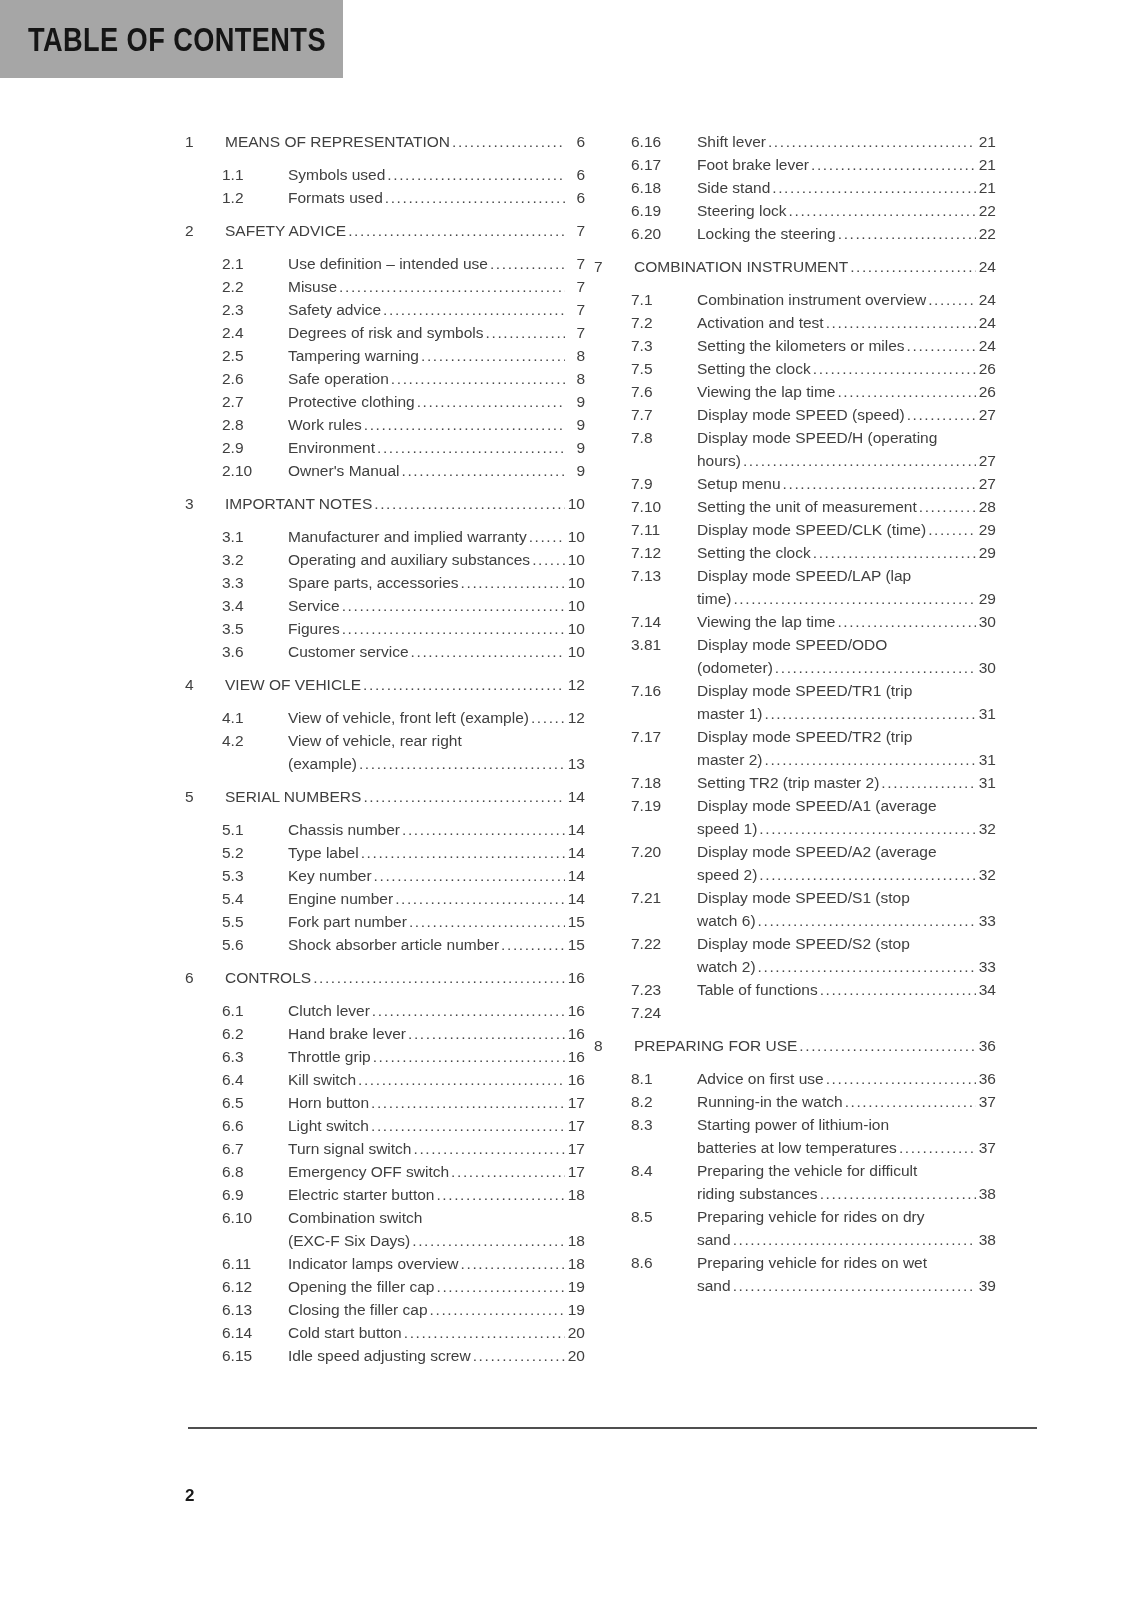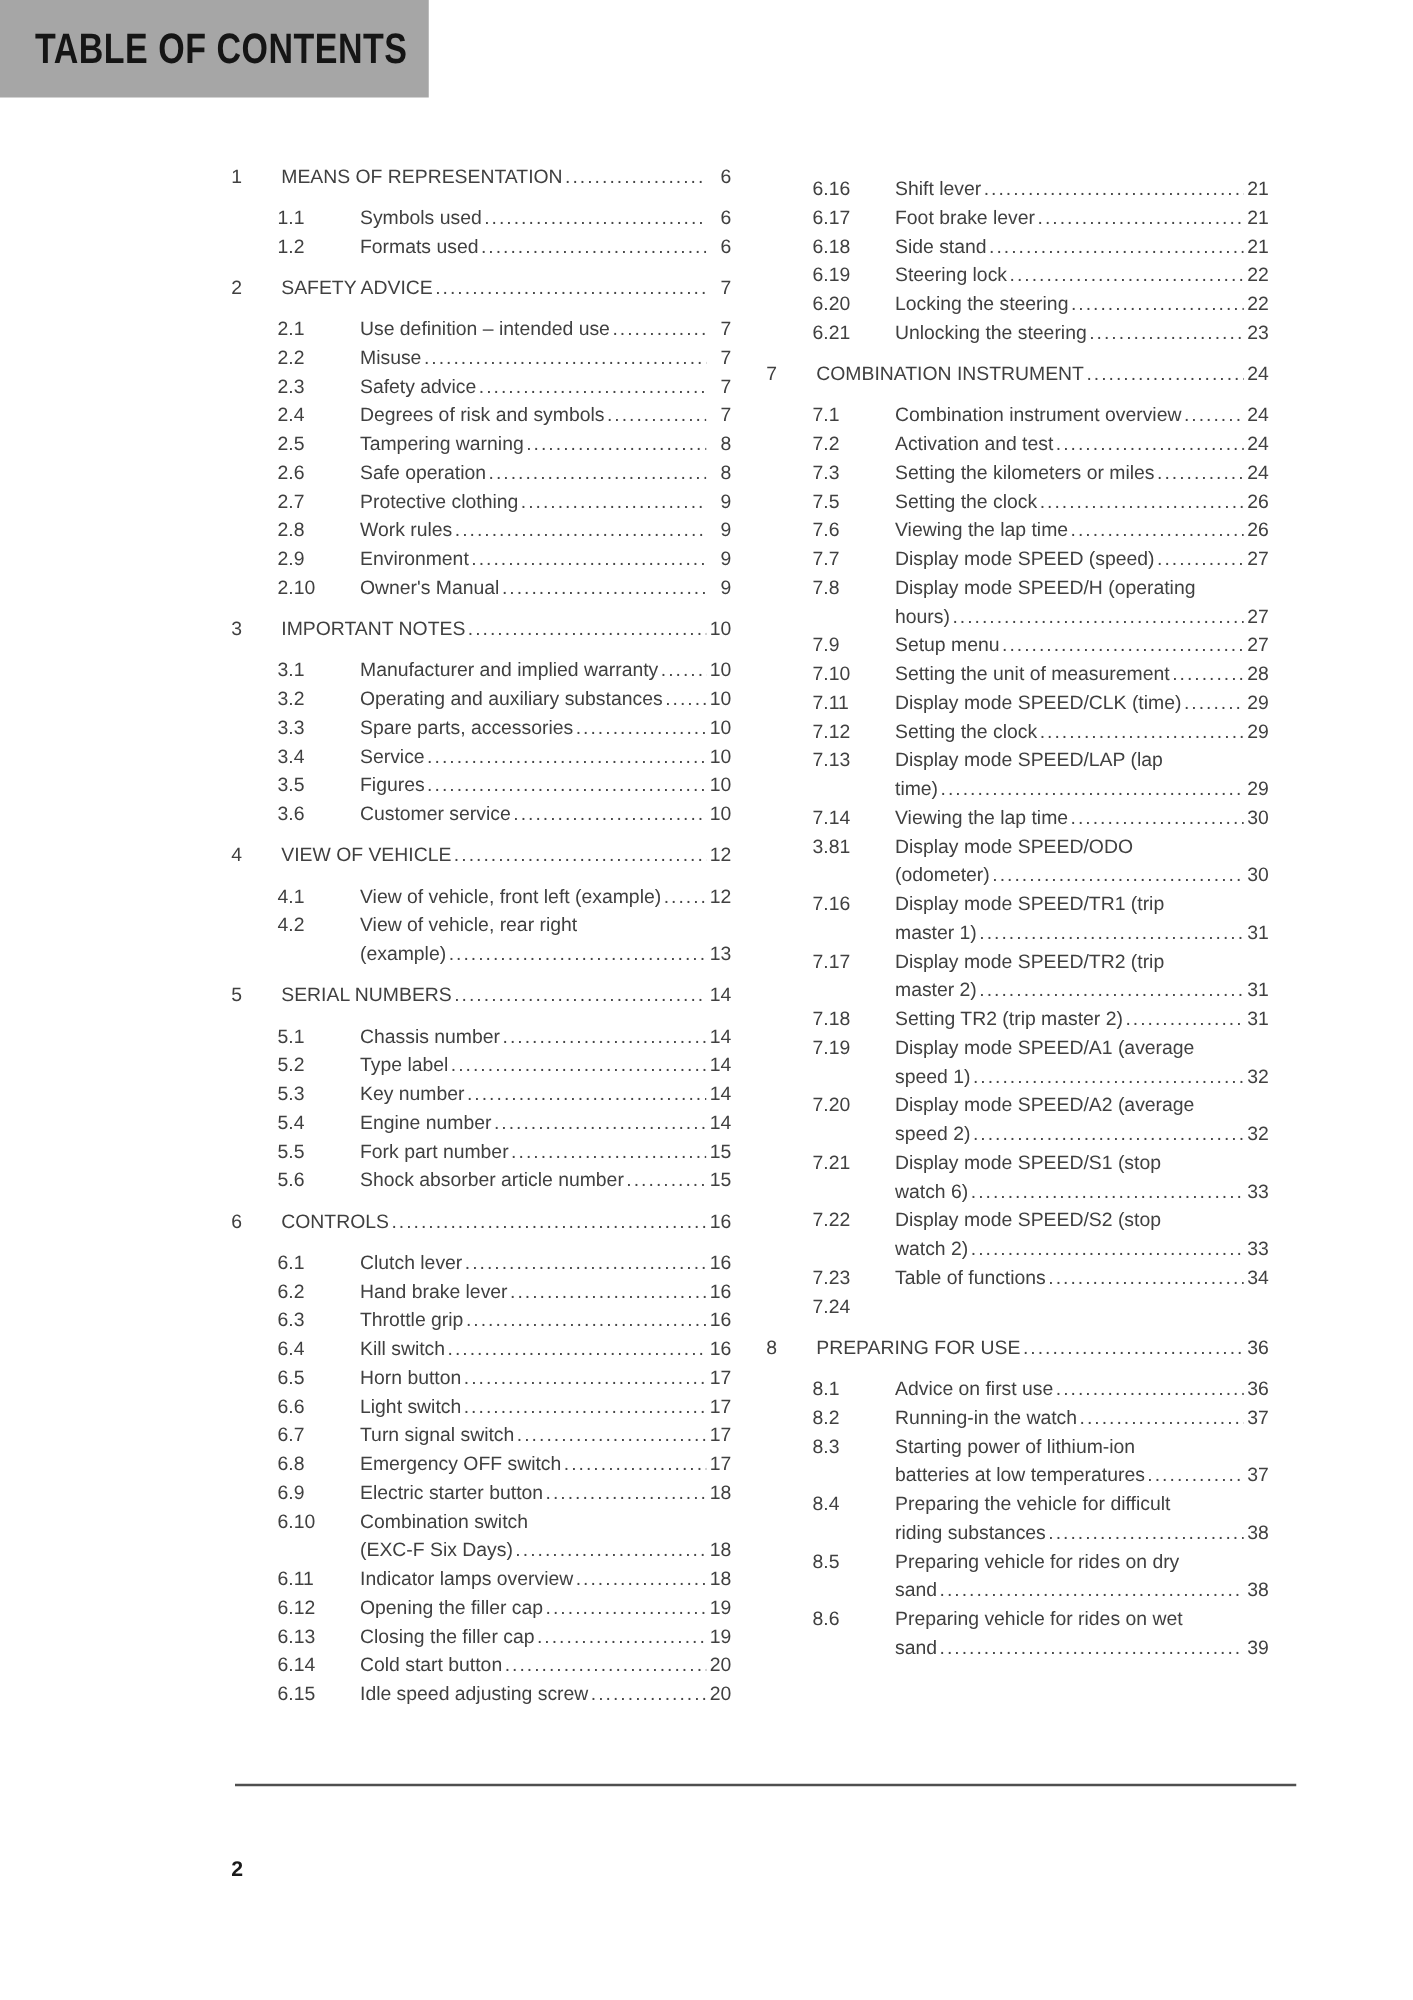--- a/index.html
+++ b/index.html
@@ -30,21 +30,21 @@
     transform: scaleX(0.8);
     transform-origin: left center;
   }
   .col {
     position: absolute;
     top: 130px;
     font-size: 15.5px;
     line-height: 23px;
   }
   .col-left  { left: 185px; width: 400px; }
-  .col-right { left: 613px; width: 402px; margin-top: 10px; }
+  .col-right { left: 594px; width: 402px; }
 
   .row { display: flex; align-items: flex-start; }
   .row.sec { margin: 10px 0; }
   .row.sec:first-child { margin-top: 0; }
   .sec .num { width: 40px; flex: none; }
   .sub { padding-left: 37px; }
   .sub .num { width: 66px; flex: none; }
   .content { flex: 1; min-width: 0; }
   .tline { display: flex; align-items: baseline; }
   .dots {
@@ -603,30 +603,20 @@
       <div class="row sub">
         <span class="num">6.20</span>
         <div class="content">
           <div class="tline">
             <span class="t">Locking the steering</span>
             <span class="dots"></span>
             <span class="pg">22</span>
           </div>
         </div>
       </div>
-      <div class="row sub">
-        <span class="num">6.21</span>
-        <div class="content">
-          <div class="tline">
-            <span class="t">Unlocking the steering</span>
-            <span class="dots"></span>
-            <span class="pg">23</span>
-          </div>
-        </div>
-      </div>
       <div class="row sec">
         <span class="num">7</span>
         <div class="content">
           <div class="tline">
             <span class="t">COMBINATION INSTRUMENT</span>
             <span class="dots"></span>
             <span class="pg">24</span>
           </div>
         </div>
       </div>

